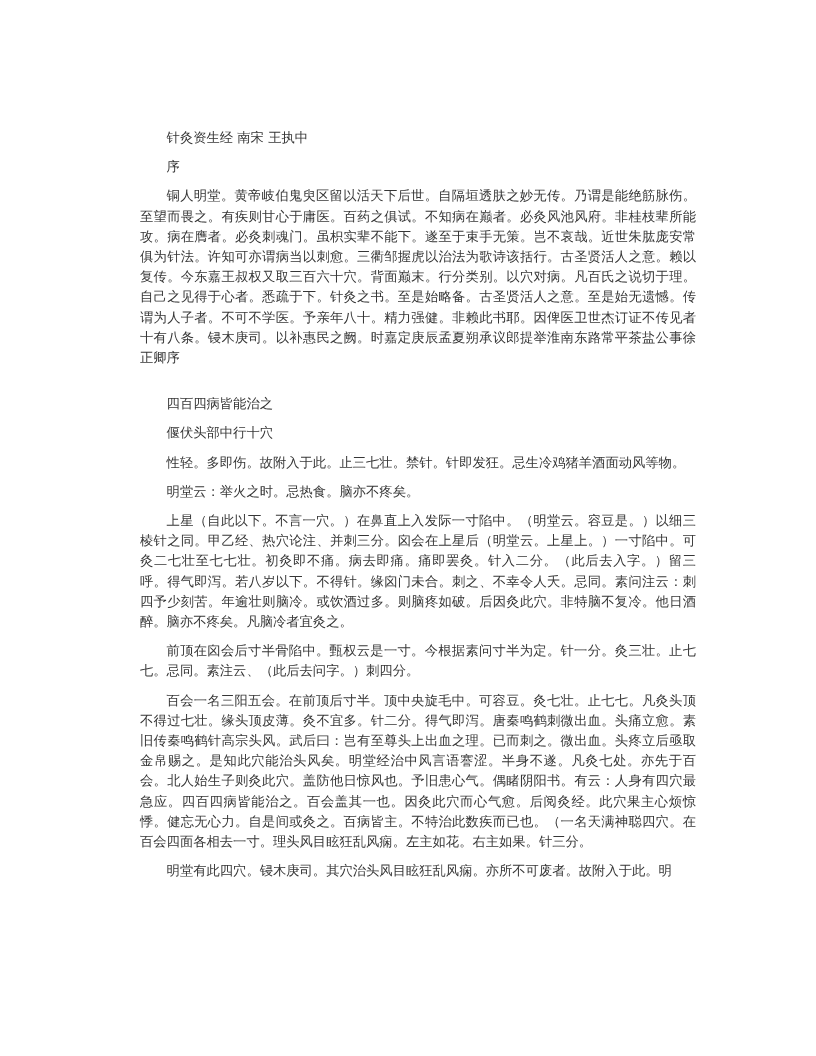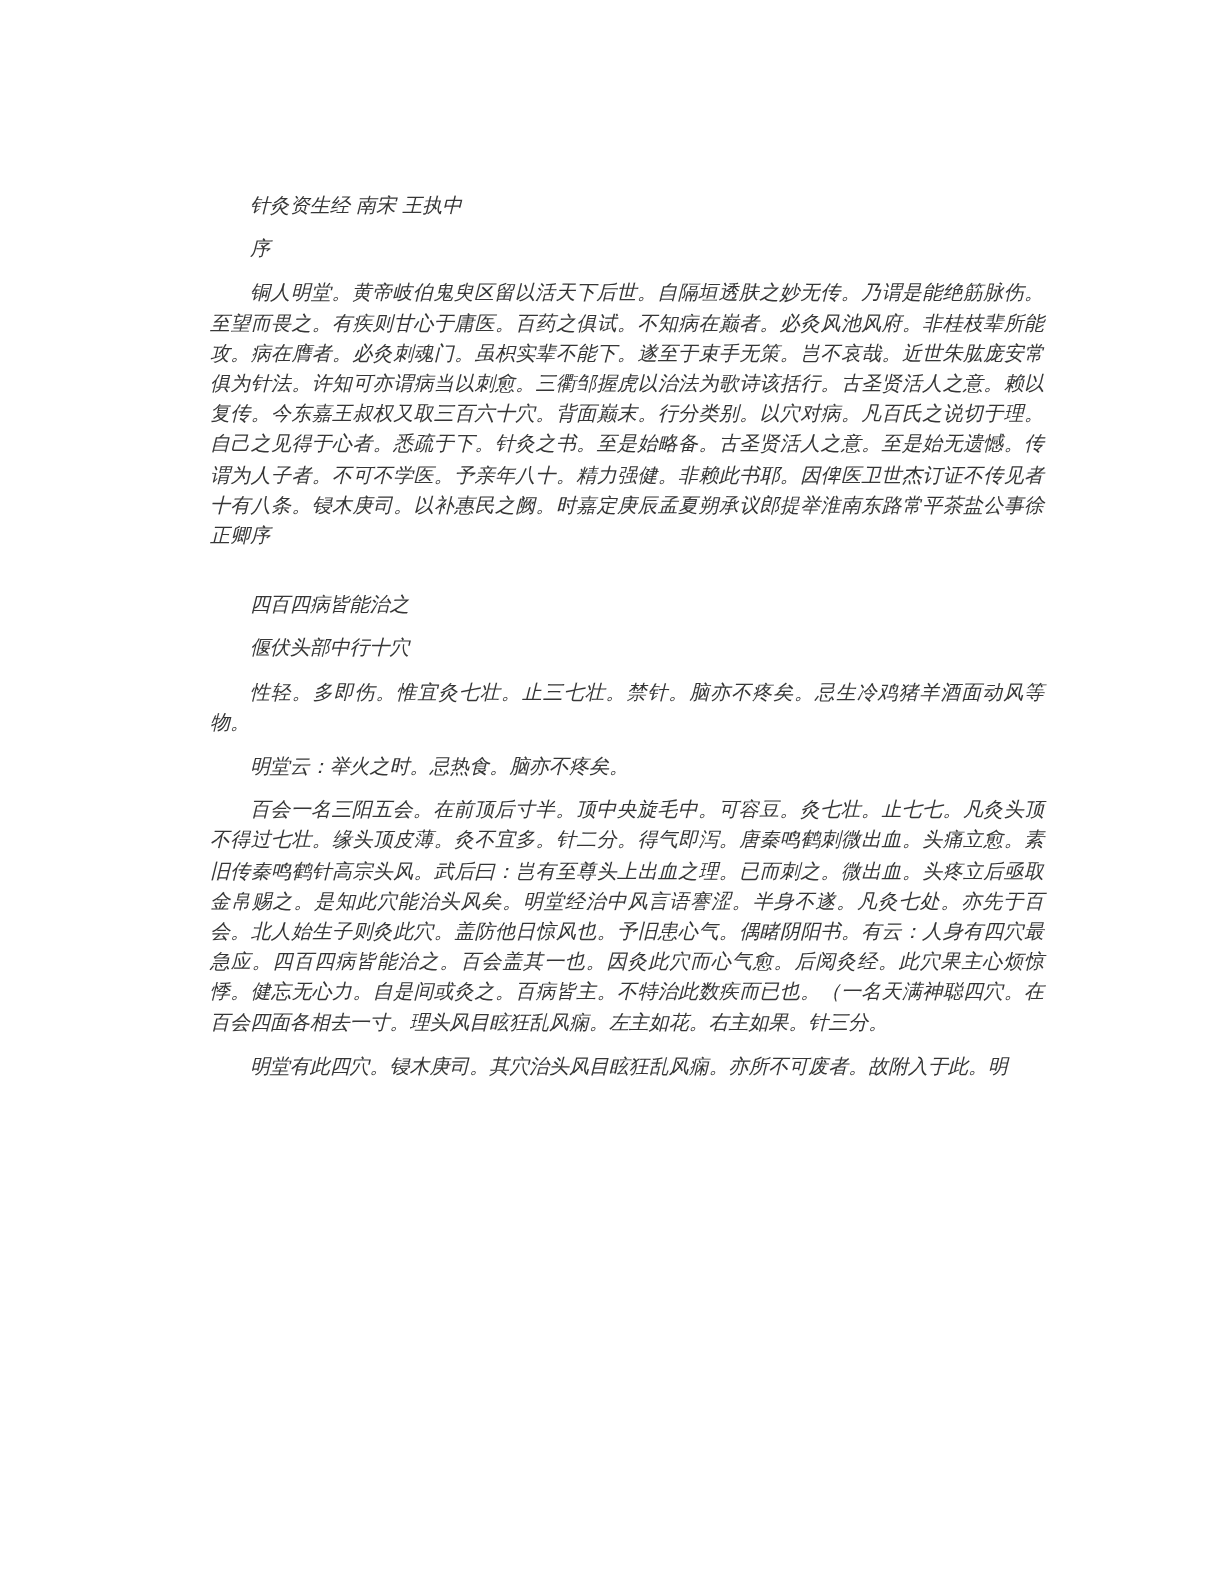--- a/index.html
+++ b/index.html
@@ -30,21 +30,20 @@
     line-height: 20.2px;
     color: #363636;
     text-align: justify;
     text-justify: inter-character;
     letter-spacing: 0px;
     word-break: break-all;
     overflow-wrap: anywhere;
   }
   .para.indent {
     text-indent: 2em;
-    font-style: italic;
   }
   .para.title {
     margin-bottom: 9px;
   }
   .para.heading {
     margin-bottom: 9px;
   }
   .gap-lg {
     margin-bottom: 26px;
   }
@@ -69,24 +68,26 @@
 
     <p class="para indent heading gap-md">序</p>
 
     <p class="para indent gap-lg">铜人明堂。黄帝岐伯鬼臾区留以活天下后世。自隔垣透肤之妙无传。乃谓是能绝筋脉伤。至望而畏之。有疾则甘心于庸医。百药之俱试。不知病在巅者。必灸风池风府。非桂枝辈所能攻。病在膺者。必灸刺魂门。虽枳实辈不能下。遂至于束手无策。岂不哀哉。近世朱肱庞安常俱为针法。许知可亦谓病当以刺愈。三衢邹握虎以治法为歌诗该括行。古圣贤活人之意。赖以复传。今东嘉王叔权又取三百六十穴。背面巅末。行分类别。以穴对病。凡百氏之说切于理。自己之见得于心者。悉疏于下。针灸之书。至是始略备。古圣贤活人之意。至是始无遗憾。传谓为人子者。不可不学医。予亲年八十。精力强健。非赖此书耶。因俾医卫世杰订证不传见者十有八条。锓木庚司。以补惠民之阙。时嘉定庚辰孟夏朔承议郎提举淮南东路常平茶盐公事徐正卿序</p>
 
     <p class="para indent heading gap-md">四百四病皆能治之</p>
 
     <p class="para indent heading gap-md">偃伏头部中行十穴</p>
 
 
-    <p class="para indent gap-sm">性轻。多即伤。惟宜灸七壮。止三七壮。禁针。脑亦不疼矣。忌生冷鸡猪羊酒面动风等物。</p>
+    <p class="para indent gap-sm">性轻。多即伤。故附入于此。止三七壮。禁针。针即发狂。忌生冷鸡猪羊酒面动风等物。</p>
 
     <p class="para indent gap-sm">明堂云：举火之时。忌热食。脑亦不疼矣。</p>
 
+    <p class="para indent gap-sm">上星（自此以下。不言一穴。）在鼻直上入发际一寸陷中。（明堂云。容豆是。）以细三棱针之同。甲乙经、热穴论注、并刺三分。囟会在上星后（明堂云。上星上。）一寸陷中。可灸二七壮至七七壮。初灸即不痛。病去即痛。痛即罢灸。针入二分。（此后去入字。）留三呼。得气即泻。若八岁以下。不得针。缘囟门未合。刺之、不幸令人夭。忌同。素问注云：刺四予少刻苦。年逾壮则脑冷。或饮酒过多。则脑疼如破。后因灸此穴。非特脑不复冷。他日酒醉。脑亦不疼矣。凡脑冷者宜灸之。</p>
 
+    <p class="para indent gap-sm">前顶在囟会后寸半骨陷中。甄权云是一寸。今根据素问寸半为定。针一分。灸三壮。止七七。忌同。素注云、（此后去问字。）刺四分。</p>
 
     <p class="para indent gap-sm">百会一名三阳五会。在前顶后寸半。顶中央旋毛中。可容豆。灸七壮。止七七。凡灸头顶不得过七壮。缘头顶皮薄。灸不宜多。针二分。得气即泻。唐秦鸣鹤刺微出血。头痛立愈。素旧传秦鸣鹤针高宗头风。武后曰：岂有至尊头上出血之理。已而刺之。微出血。头疼立后亟取金帛赐之。是知此穴能治头风矣。明堂经治中风言语謇涩。半身不遂。凡灸七处。亦先于百会。北人始生子则灸此穴。盖防他日惊风也。予旧患心气。偶睹阴阳书。有云：人身有四穴最急应。四百四病皆能治之。百会盖其一也。因灸此穴而心气愈。后阅灸经。此穴果主心烦惊悸。健忘无心力。自是间或灸之。百病皆主。不特治此数疾而已也。（一名天满神聪四穴。在百会四面各相去一寸。理头风目眩狂乱风痫。左主如花。右主如果。针三分。</p>
 
     <p class="para indent gap-sm">明堂有此四穴。锓木庚司。其穴治头风目眩狂乱风痫。亦所不可废者。故附入于此。明</p>
 
   </div>
 </div>
 
 </body></html>

